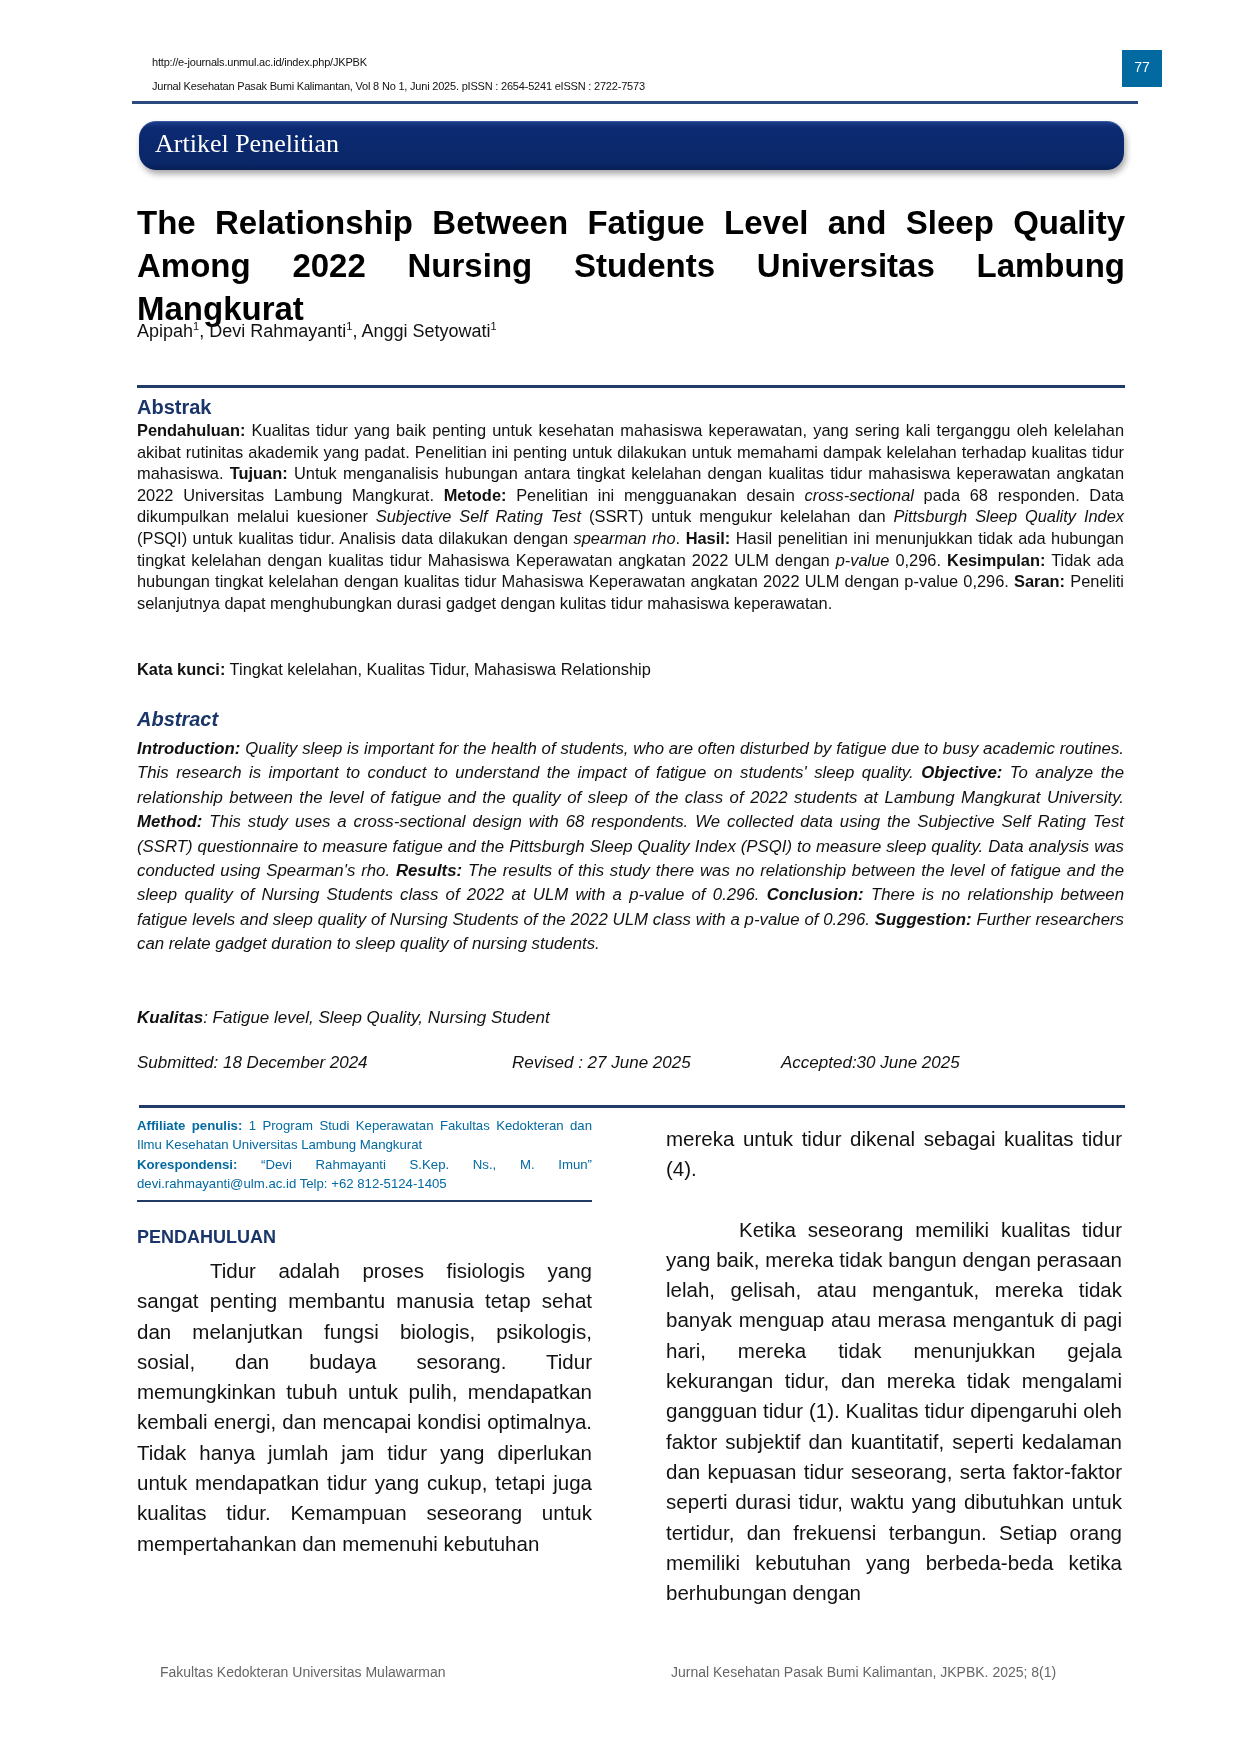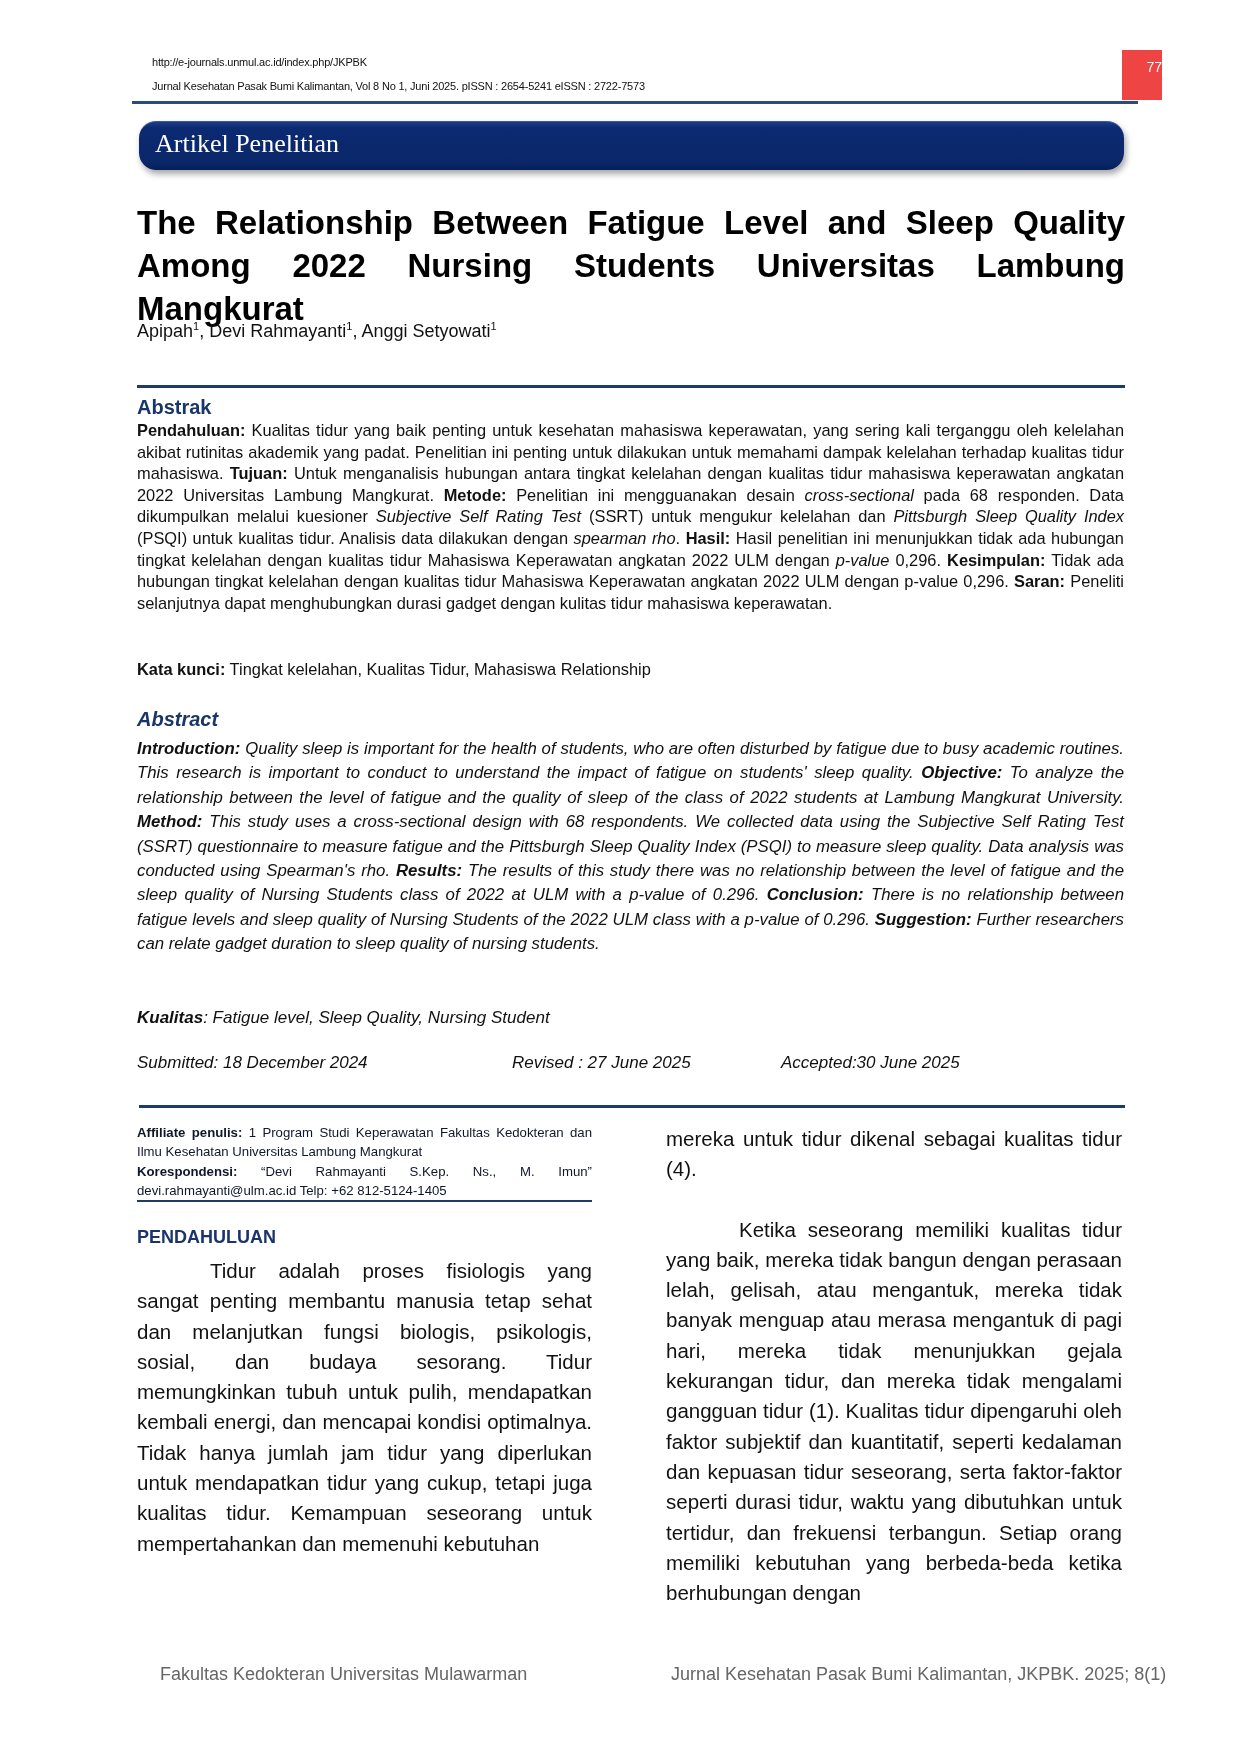--- a/index.html
+++ b/index.html
@@ -1,48 +1,48 @@
 <!DOCTYPE html>
 <html><head>
 <meta charset="utf-8">
 <style>
   html, body { margin: 0; padding: 0; background: #ffffff; }
   body { width: 1240px; height: 1754px; position: relative; overflow: hidden; color: #111; font-family: "Liberation Sans", sans-serif; }
   .abs { position: absolute; }
 
   .hdr { left: 152px; top: 50px; font-family: "Liberation Sans", sans-serif; font-size: 11px; line-height: 24px; color: #111; letter-spacing: -0.2px; }
   .hdr div { white-space: nowrap; }
-  .pgnum { left: 1122px; top: 50px; width: 40px; height: 50px; background: #ef4444; color: #fff; font-size: 14px; text-align: right; line-height: 34px; }
+  .pgnum { left: 1122px; top: 50px; width: 40px; height: 37px; background: #0369a1; color: #fff; font-size: 14px; text-align: center; line-height: 34px; }
   .top-rule { left: 132px; top: 101px; width: 1006px; height: 3px; background: #2a4a80; }
 
   .banner { left: 139px; top: 121px; width: 985px; height: 48px; background: linear-gradient(#1d3c88 0%, #0c2a72 12%, #0a2769 85%, #081f57 100%); box-shadow: 2px 4px 6px rgba(0,0,0,0.35); border-top: 1px solid #3a5aa8; border-radius: 17px; }
   .banner span { position: absolute; left: 16px; top: 7px; color: #fff; font-family: "Liberation Serif", "DejaVu Serif", serif; font-size: 26px; }
 
   .title { left: 137px; top: 201px; width: 988px; font-family: "Liberation Sans", sans-serif; font-weight: bold; font-size: 33px; line-height: 43px; text-align: justify; text-align-last: left; color: #000; }
   .authors { left: 137px; top: 320px; font-size: 18px; color: #111; }
   .authors sup { font-size: 11px; }
   .rule-thick { height: 3px; background: #1f3b66; }
 
   .sec-h { font-weight: bold; color: #1a3569; font-size: 20px; }
   .abs-body { left: 137px; width: 987px; font-size: 16.4px; line-height: 21.6px; text-align: justify; color: #111; }
   .abs-body-en { left: 137px; width: 987px; font-size: 16.8px; line-height: 24.4px; text-align: justify; font-style: italic; color: #111; }
   .kw { left: 137px; font-size: 16.4px; color: #111; }
   .dates { left: 137px; top: 1053px; width: 987px; font-size: 17px; font-style: italic; color: #111; }
   .dates span { position: absolute; top: 0; white-space: nowrap; }
 
-  .affil { left: 137px; top: 1116px; width: 455px; font-size: 13.2px; line-height: 19.4px; text-align: justify; color: #0f172a; margin-top: 7px; }
+  .affil { left: 137px; top: 1116px; width: 455px; font-size: 13.2px; line-height: 19.4px; text-align: justify; color: #0369a1; }
   .col-rule { left: 137px; top: 1200px; width: 455px; height: 2px; background: #1f3b66; }
   .col-h { left: 137px; top: 1227px; font-size: 18px; font-weight: bold; color: #1a3569; }
   .col-text { font-size: 20.5px; line-height: 30.3px; text-align: justify; color: #111; }
   .col-left { left: 137px; top: 1256px; width: 455px; }
   .col-right { left: 666px; top: 1124px; width: 456px; }
   .indent { text-indent: 73px; }
   .gap { height: 30px; }
 
-  .footer { top: 1664px; font-size: 18px; color: #666; white-space: nowrap; }
+  .footer { top: 1664px; font-size: 14px; color: #666; white-space: nowrap; }
   b { font-weight: bold; }
 </style>
 </head>
 <body>
 
 <div class="abs hdr">
   <div>http://e-journals.unmul.ac.id/index.php/JKPBK</div>
   <div>Jurnal Kesehatan Pasak Bumi Kalimantan, Vol 8 No 1, Juni 2025. pISSN : 2654-5241 eISSN : 2722-7573</div>
 </div>
 <div class="abs pgnum">77</div>

